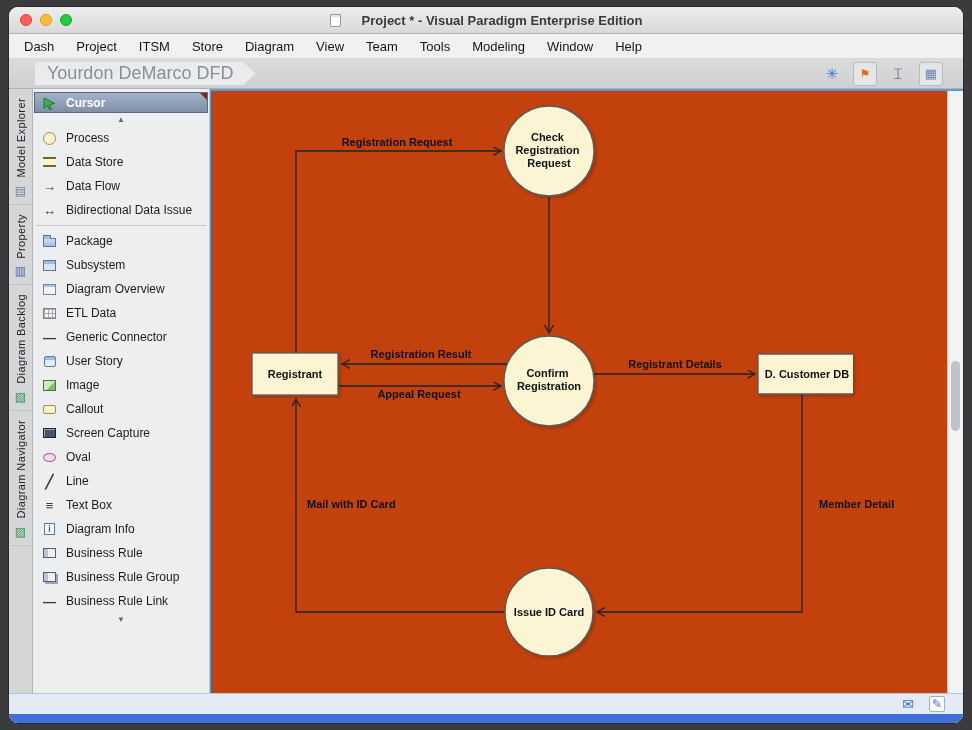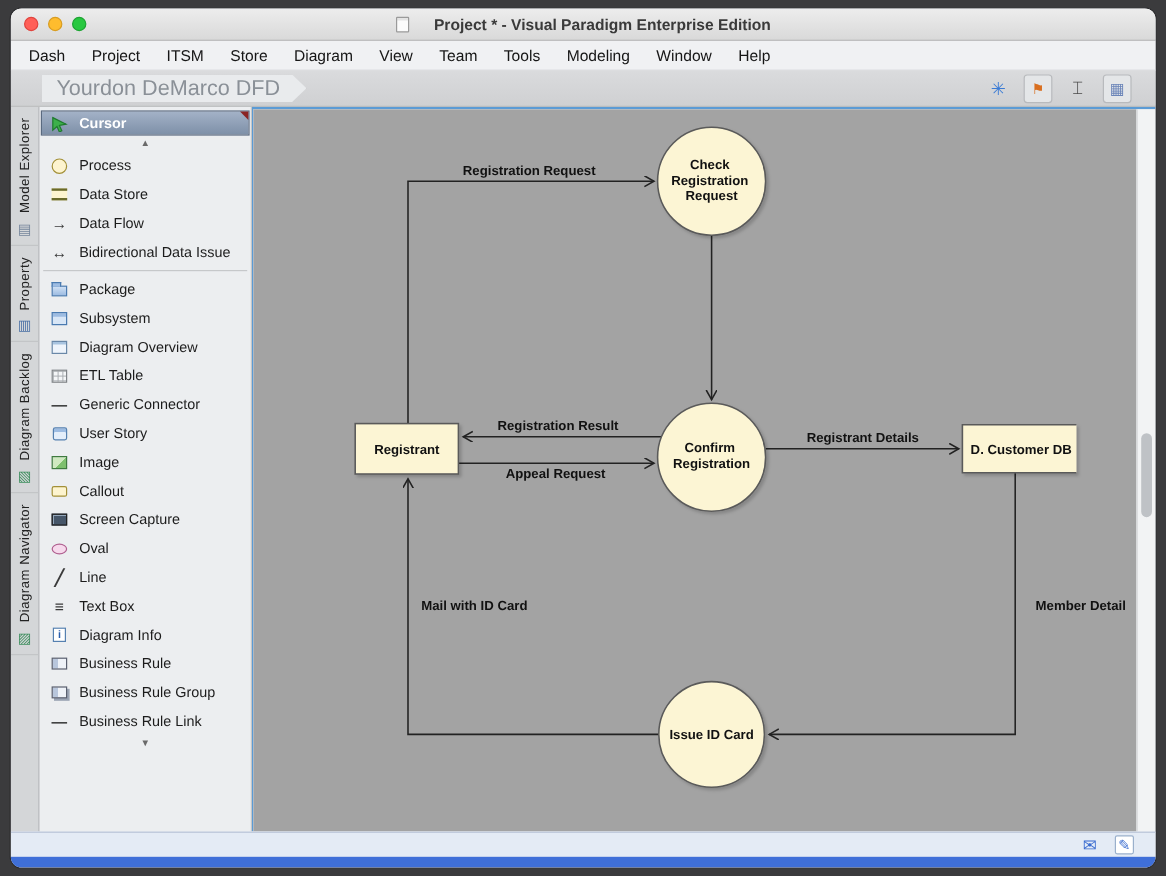--- a/index.html
+++ b/index.html
@@ -155,21 +155,21 @@
   .ic-callout { width:13px; height:9px; background:#fdf4cf; border:1px solid #a39038; border-radius:2px; }
   .ic-rect { width:13px; height:9px; background:#f6d9ec; border:1px solid #b06090; }
   .ic-oval { width:13px; height:9px; background:#f6d9ec; border:1px solid #b06090; border-radius:50%; }
   .ic-polygon { width:0; height:0; border-left:6px solid transparent; border-right:6px solid transparent; border-bottom:11px solid #d268c8; }
   .ic-diaginfo { width:11px; height:12px; background:#ffffff; border:1px solid #5580b0; color:#2a5fae;
     font-size:9px; font-weight:bold; display:flex; align-items:center; justify-content:center; font-style:normal; }
   .ic-bizrule { width:13px; height:10px; border:1px solid #5a6070; background:linear-gradient(90deg,#b8c6dc 4px,#eef2f8 4px); }
   .ic-bizgroup { width:13px; height:10px; border:1px solid #5a6070; background:linear-gradient(90deg,#b8c6dc 4px,#eef2f8 4px); box-shadow:2px 2px 0 #9aa4b4; }
   
   .canvas-wrap { flex:1; display:flex; border-top:2px solid #5b9bd5; border-left:1px solid #5b9bd5; overflow:hidden; }
-  .canvas { flex:1; background:#a3a3a3; position:relative; overflow:hidden;padding-left:44px; }
+  .canvas { flex:1; background:#c2410c; position:relative; overflow:hidden; }
   .canvas svg { display:block; }
   .vscroll { width:16px; flex:0 0 16px; background:#f2f3f4; border-left:1px solid #cfd1d3; position:relative; }
   .vthumb { position:absolute; left:3px; top:270px; width:9px; height:70px; background:#bfc2c6; border-radius:5px; }
   
   .statusbar {
     height:21px; flex:0 0 21px;
     background:#e4ebf5; border-top:1px solid #b8c4d8;
     display:flex; align-items:center; justify-content:flex-end; gap:15px;
     padding-right:18px;
   }
@@ -293,21 +293,21 @@
         <div class="pal-item">
           <span class="pal-icon">
               <i class="ic ic-overview"></i>
             </span>
           <span class="pal-label">Diagram Overview</span>
         </div>
         <div class="pal-item">
           <span class="pal-icon">
               <i class="ic ic-etl"></i>
             </span>
-          <span class="pal-label">ETL Table</span>
+          <span class="pal-label">ETL Data</span>
         </div>
         <div class="pal-item">
           <span class="pal-icon glyph">—</span>
           <span class="pal-label">Generic Connector</span>
         </div>
         <div class="pal-item">
           <span class="pal-icon">
               <i class="ic ic-userstory"></i>
             </span>
           <span class="pal-label">User Story</span>

